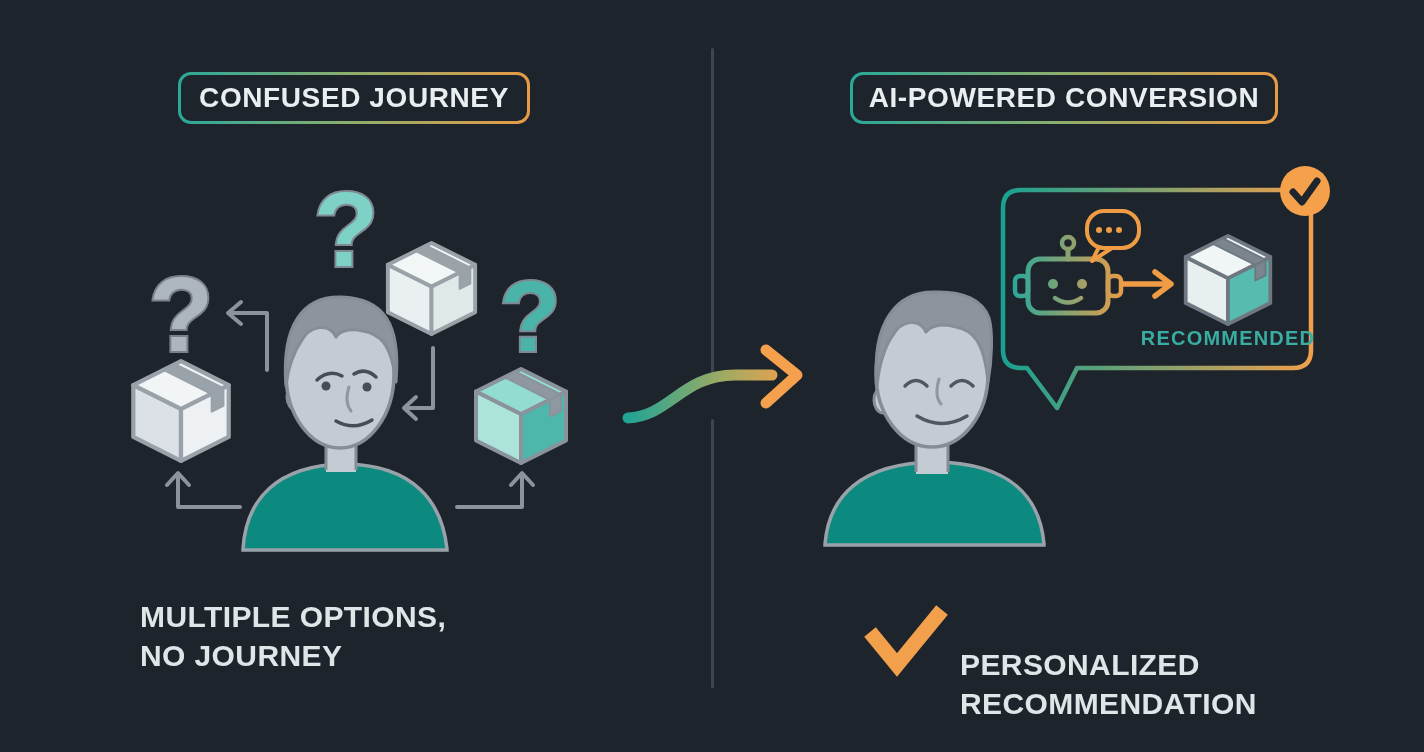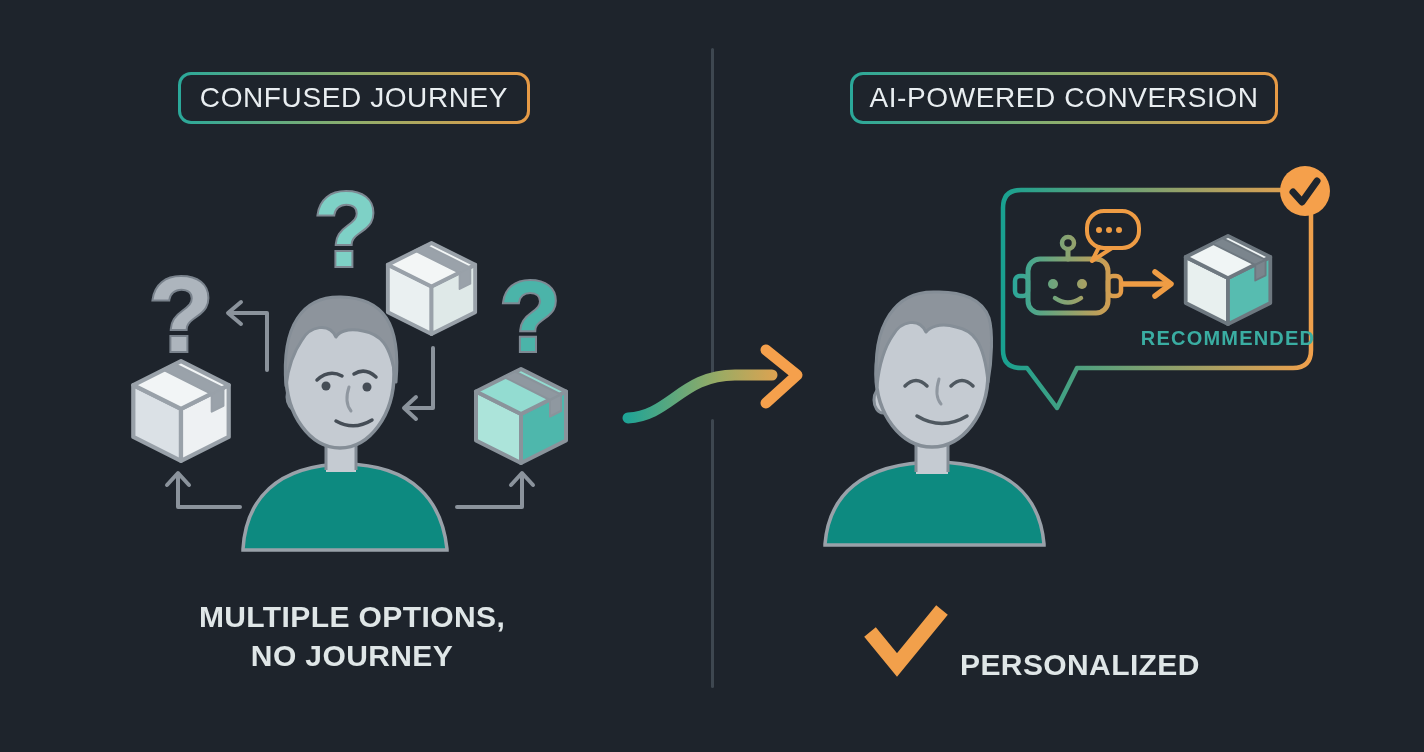--- a/index.html
+++ b/index.html
@@ -14,26 +14,26 @@
   
   .pill{
     position:absolute;height:52px;border-radius:13px;padding:3px;box-sizing:border-box;
     background:linear-gradient(90deg,#2aa89a,#8fae6c,#e89a45);
   }
   .pill-inner{
     width:100%;height:100%;border-radius:10px;background:#1e242c;
     display:flex;align-items:center;justify-content:center;
   }
   .title-text{
-    color:#e9eef1;font-size:28px;font-weight:400;letter-spacing:0.6px;white-space:nowrap;
+    color:#e9eef1;font-size:28px;font-weight:700;letter-spacing:0.6px;white-space:nowrap;
   }
   .caption{
     color:#dfe6e7;font-size:30px;font-weight:700;line-height:39px;letter-spacing:0.4px;
   }
-  #caption-left{left:140px;top:597px;width:424px;text-align:center;}
+  #caption-left{left:140px;top:597px;width:424px;text-align:left;}
   #caption-right{left:960px;top:597px;width:420px;text-align:left;margin-top:48px;}
   svg{display:block;}
   svg text{font-family:"Liberation Sans",sans-serif;font-weight:700;}
 </style>
 </head>
 <body>
 
 <div id="canvas">
 
   <div class="divider-seg" style="top:48px;height:326px;"></div>
@@ -198,15 +198,16 @@
     <div>MULTIPLE OPTIONS,</div>
     <div>NO JOURNEY</div>
   </div>
 
   <svg class="abs" style="left:858px;top:585px;" width="95" height="95" viewBox="0 0 95 95">
     <path d="M12,47 L39,80 L84,25" stroke="#f2a04b" stroke-width="15" fill="none" stroke-linejoin="miter"></path>
   </svg>
 
   <div class="abs caption" id="caption-right">
     <div>PERSONALIZED</div>
+    <div>RECOMMENDATION</div>
   </div>
 
 </div>
 
 </body></html>

